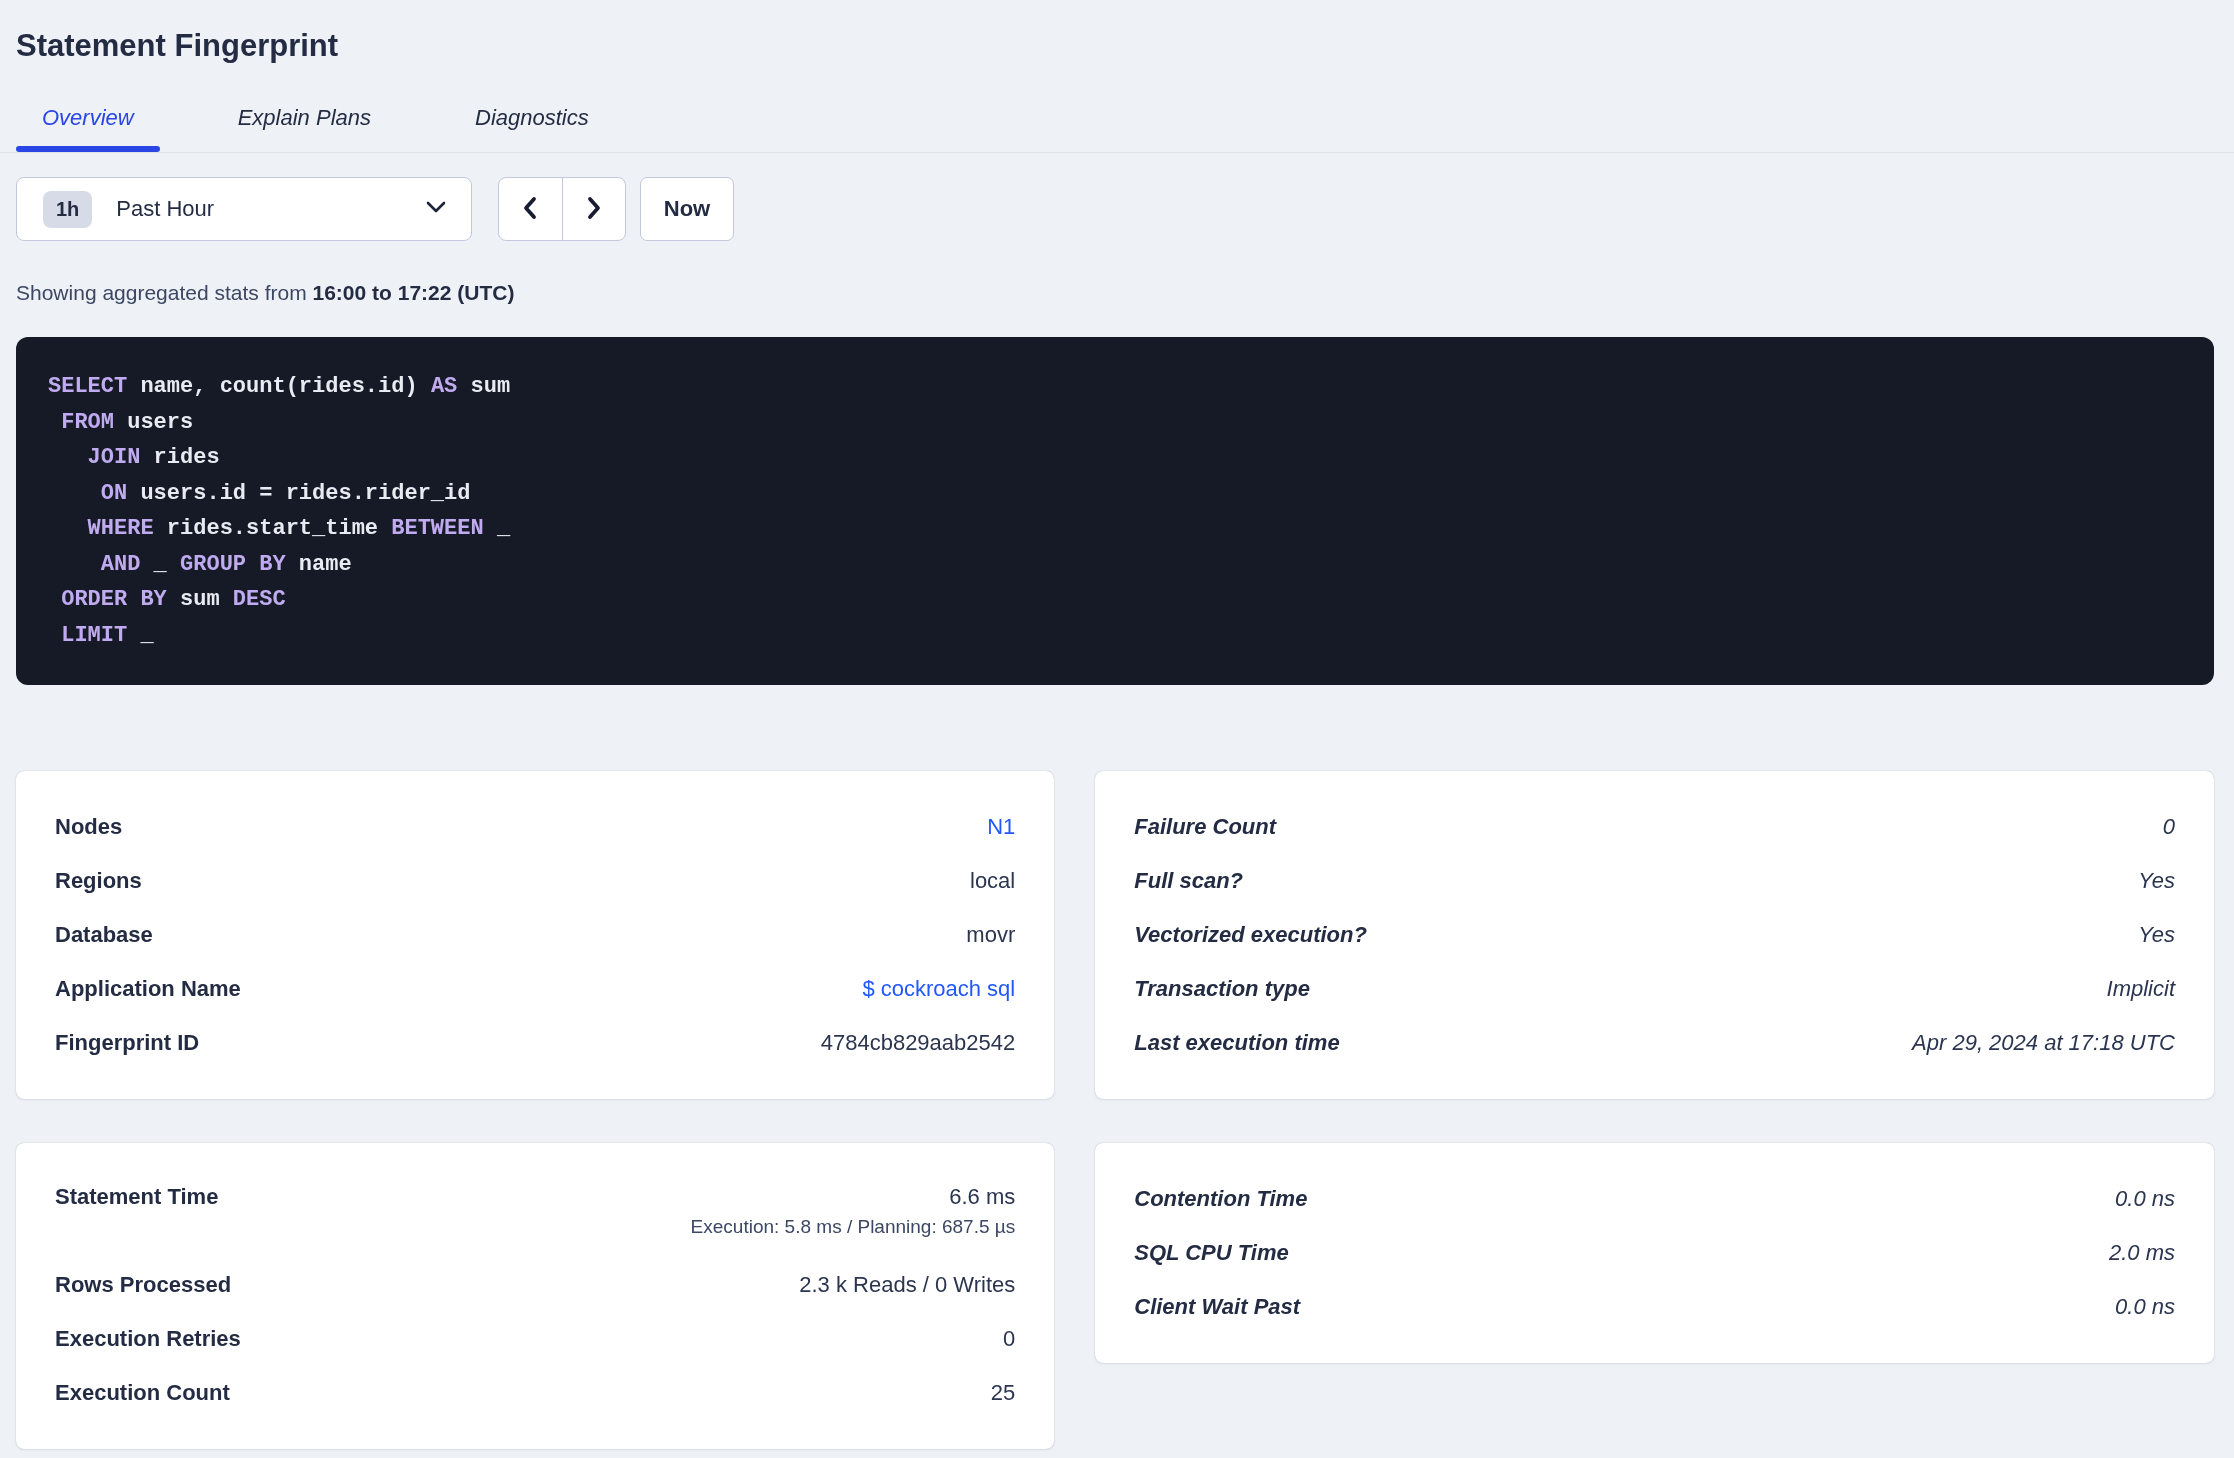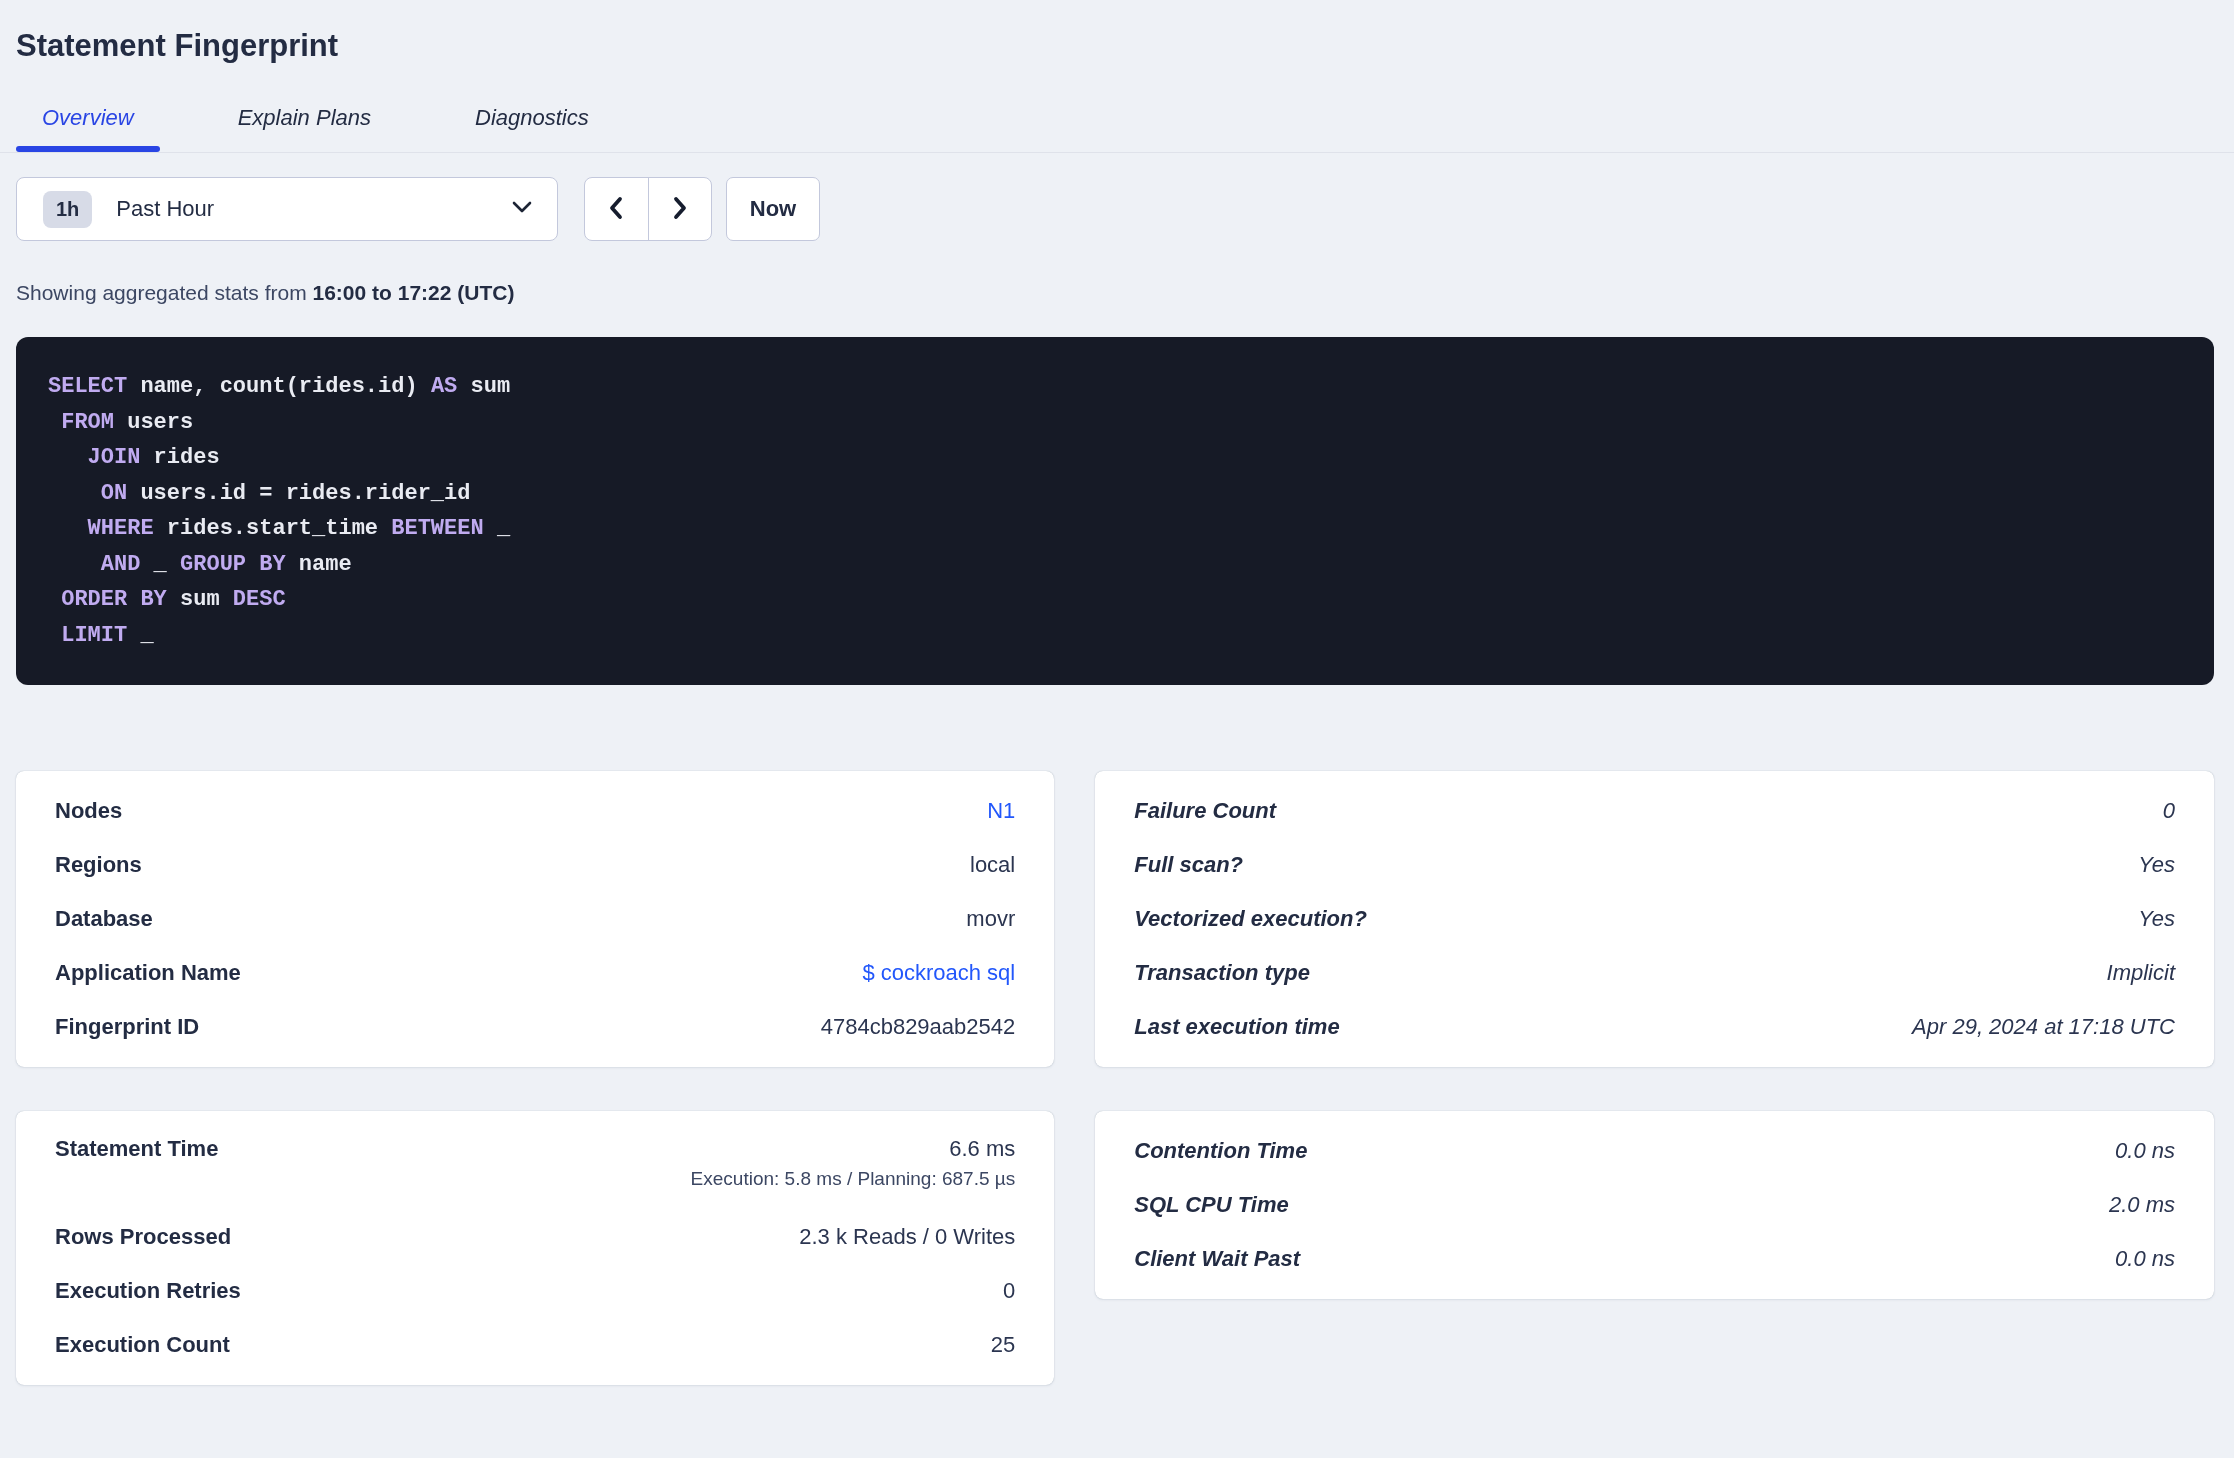--- a/index.html
+++ b/index.html
@@ -45,21 +45,21 @@
     position: absolute;
     left: 0; right: 0; bottom: 0;
     height: 6px;
     border-radius: 3px;
     background: var(--accent-blue, #2945e4);
   }
 
   
   .toolbar { margin-top: 24px; display: flex; align-items: center; }
   .interval-picker {
-    width: 542px; height: 64px;
+    width: 456px; height: 64px;
     background: var(--card-bg, #fff);
     border: 1px solid var(--border-control, #c3c8dc);
     border-radius: 8px;
     display: flex; align-items: center;
     padding: 0 24px 0 26px;
     cursor: pointer;
   }
   .interval-badge {
     background: var(--badge-bg, #d7dbe7);
     border-radius: 8px;
@@ -119,21 +119,21 @@
   .sql-line .kw { color: var(--sql-keyword, #c0abf0); }
 
   
   .cards-row { display: flex; align-items: flex-start; }
   .cards-row.first { margin-top: 86px; }
   .cards-row.second { margin-top: 44px; }
   .card {
     background: var(--card-bg, #fff);
     border-radius: 8px;
     box-shadow: 0 0 1px rgba(67,90,111,.45), 0 1px 3px rgba(42,51,83,.08);
-    padding: 13px 39px;
+    padding: 29px 39px;
   }
   .card.col-left  { width: 1080px; margin-right: 41px; }
   .card.col-right { width: 1164px; font-style: italic; }
   .stat-row {
     min-height: 54px;
     display: flex;
     align-items: center;
     justify-content: space-between;
   }
   .stat-row.with-sub { min-height: 86px; align-items: flex-start; padding-top: 12px; }

